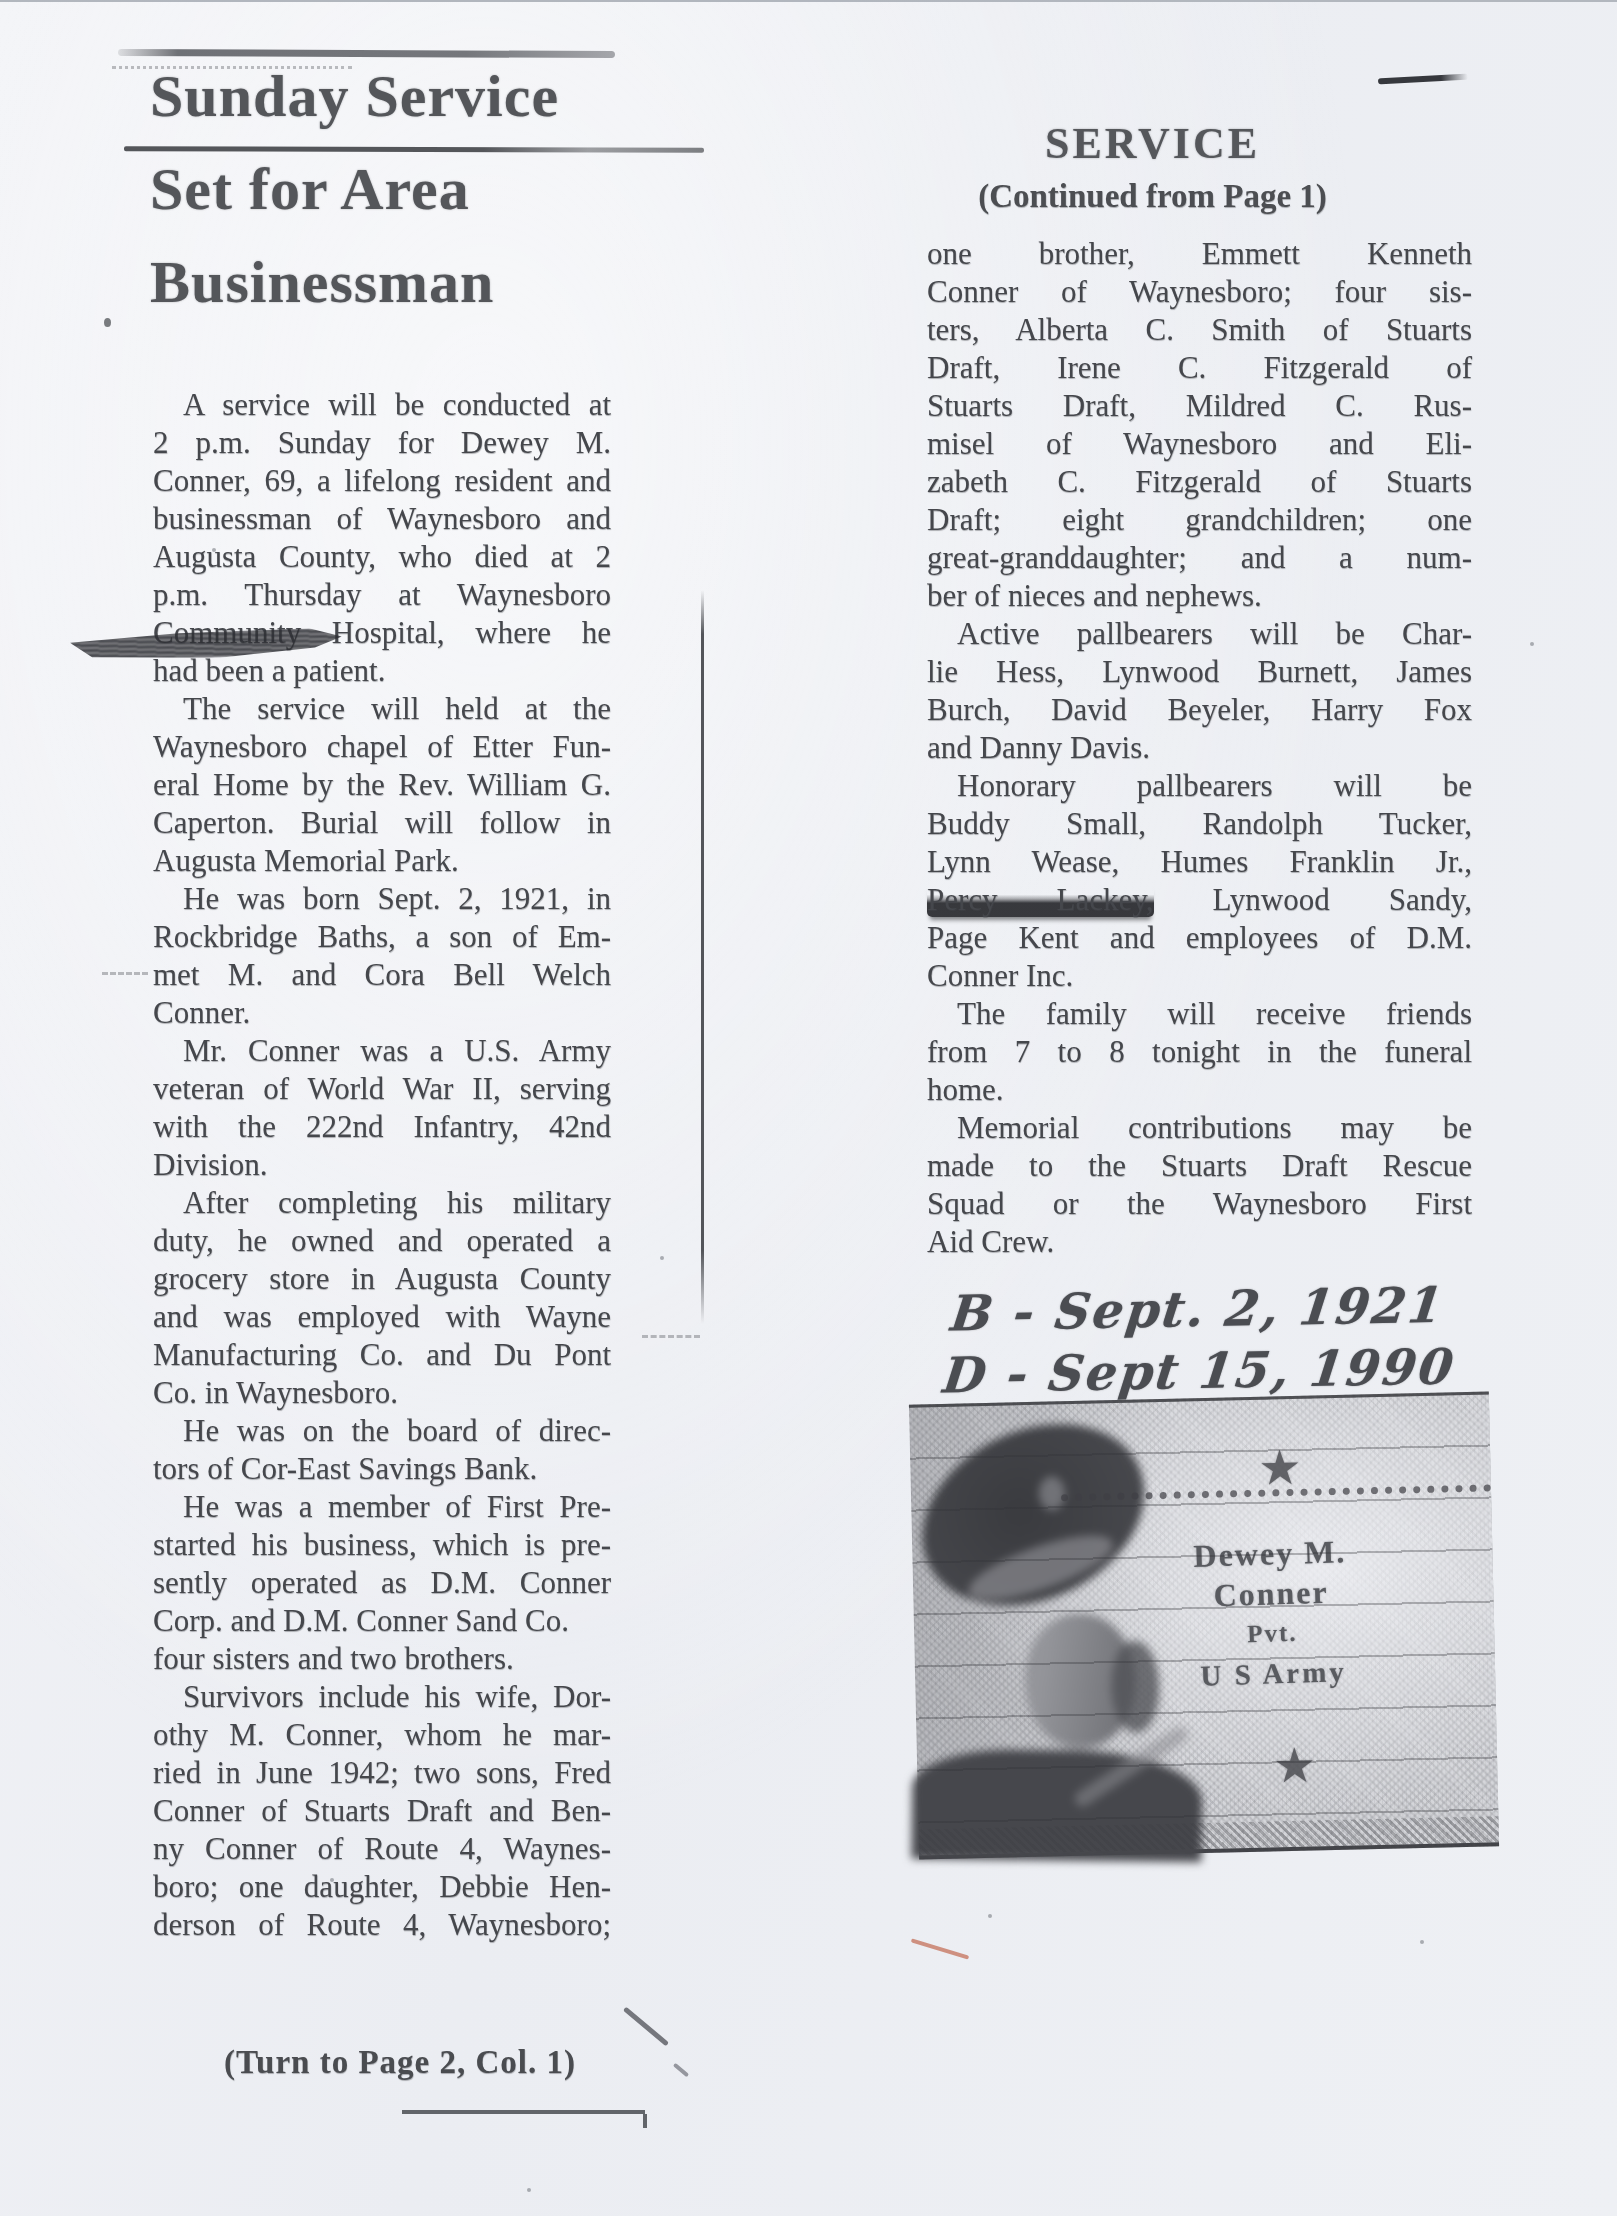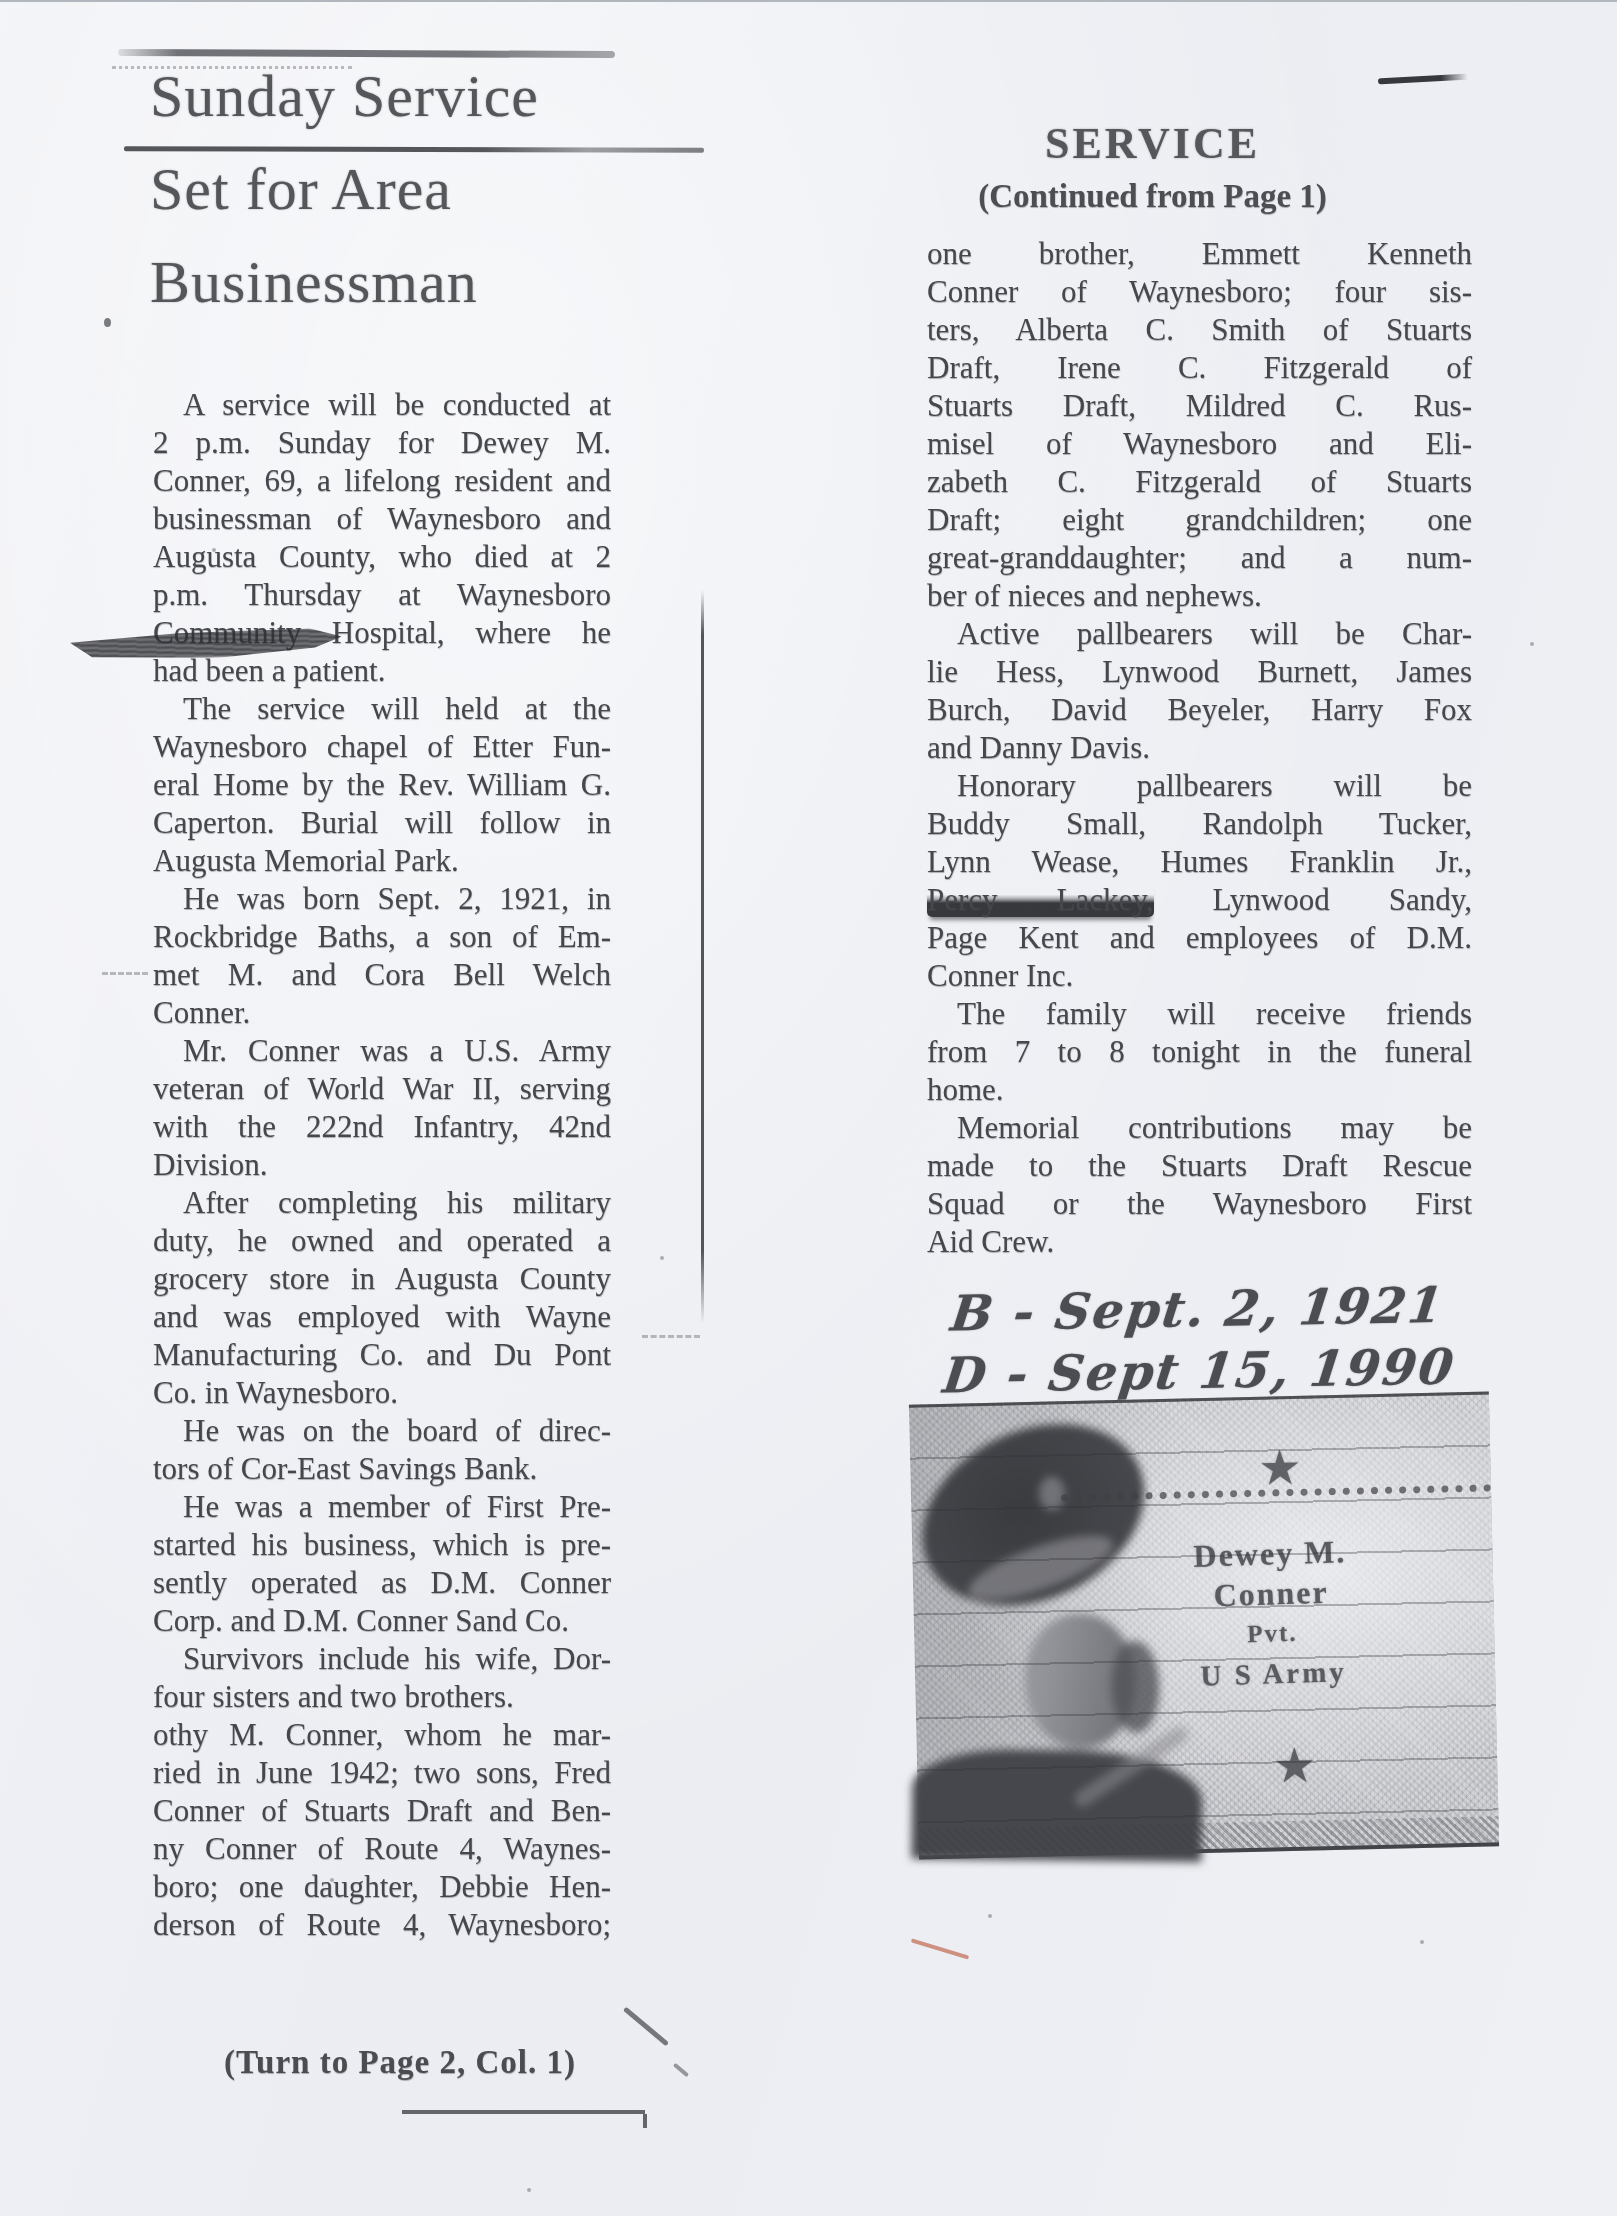--- a/index.html
+++ b/index.html
@@ -7,21 +7,21 @@
     position:relative; width:1617px; height:2216px; overflow:hidden;
     background:
       radial-gradient(ellipse at 30% 20%, rgba(255,255,255,.55), rgba(255,255,255,0) 55%),
       linear-gradient(105deg, #f1f2f6 0%, #ebedf2 45%, #eef0f4 100%);
     font-family:"Liberation Serif","DejaVu Serif",serif;
     border-top:2px solid rgba(130,136,146,.55);
   }
   
   .headline { position:absolute; left:150px; top:48px; width:545px; }
   .headline-line {
-    font-weight:400; font-size:60px; line-height:93px; letter-spacing:1px;
+    font-weight:700; font-size:60px; line-height:93px; letter-spacing:1px;
     color:#54565a; text-shadow:0 0 2px rgba(84,86,90,.45);
   }
   .clip-top-rule {
     position:absolute; left:118px; top:48px; width:497px; height:7px; border-radius:4px;
     background:linear-gradient(to right, rgba(90,92,98,.15), #6f7176 12%, #75777c 70%, rgba(100,102,108,.55));
     transform:rotate(.25deg);
   }
   .speckle-row { position:absolute; border-top:3px dotted rgba(110,112,118,.45); }
   .headline-underline {
     position:absolute; left:124px; top:145px; width:580px; height:5px;
@@ -183,22 +183,22 @@
       <div class="jline">grocery store in Augusta County</div>
       <div class="jline">and was employed with Wayne</div>
       <div class="jline">Manufacturing Co. and Du Pont</div>
       <div class="jline lastline">Co. in Waynesboro.</div>
       <div class="jline indent">He was on the board of direc-</div>
       <div class="jline lastline">tors of Cor-East Savings Bank.</div>
       <div class="jline indent">He was a member of First Pre-</div>
       <div class="jline">started his business, which is pre-</div>
       <div class="jline">sently operated as D.M. Conner</div>
       <div class="jline lastline">Corp. and D.M. Conner Sand Co.</div>
+      <div class="jline lastline">four sisters and two brothers.</div>
       <div class="jline indent">Survivors include his wife, Dor-</div>
-      <div class="jline lastline">four sisters and two brothers.</div>
       <div class="jline">othy M. Conner, whom he mar-</div>
       <div class="jline">ried in June 1942; two sons, Fred</div>
       <div class="jline">Conner of Stuarts Draft and Ben-</div>
       <div class="jline">ny Conner of Route 4, Waynes-</div>
       <div class="jline">boro; one daughter, Debbie Hen-</div>
       <div class="jline">derson of Route 4, Waynesboro;</div>
     </div>
   <div class="ink-smear"></div>
 
   <div class="footer-line">(Turn to Page 2, Col. 1)</div>

